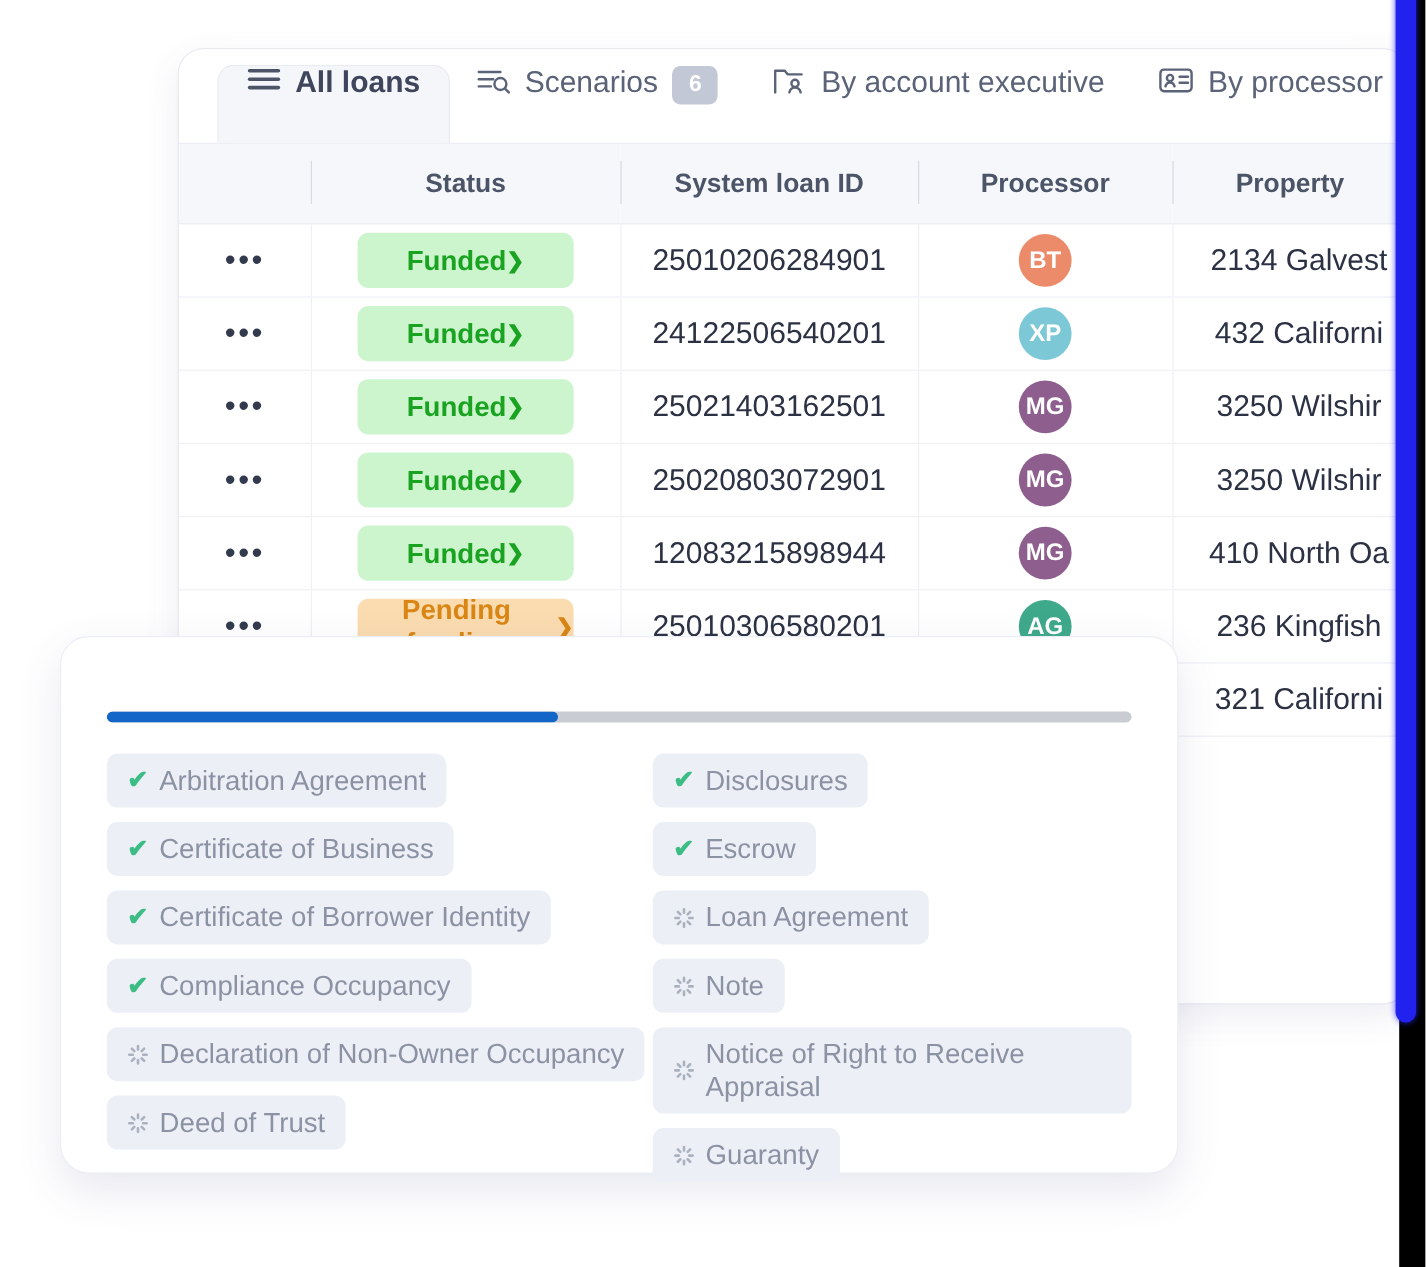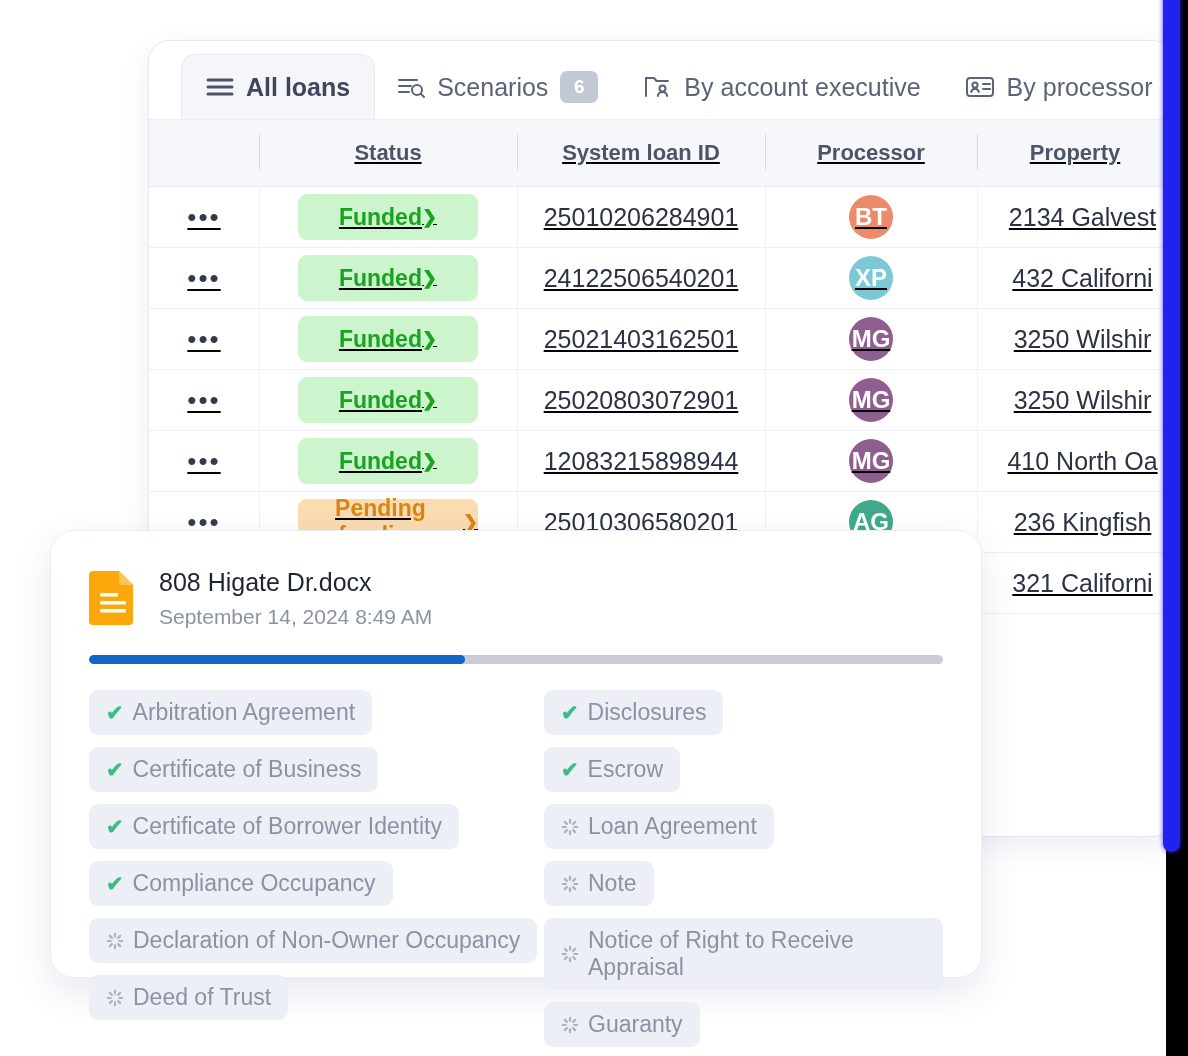--- a/index.html
+++ b/index.html
@@ -48,21 +48,21 @@
     position: relative;
     height: 78px;
     background: #ffffff;
     border-bottom: 1px solid #eceef4;
     display: flex;
     align-items: flex-end;
     padding-left: 32px;
   }
   .tab {
     display: flex;
-    align-items: center;
+    align-items: flex-start;
     gap: 12px;
     height: 64px;
     padding: 0 22px;
     color: #5b6379;
     font-size: 25px;
     white-space: nowrap;
     cursor: pointer;
     border-radius: 14px 14px 0 0;
   }
   .tab.active {
@@ -86,21 +86,20 @@
     font-size: 19px;
     font-weight: bold;
   }
   .tabicon { display: inline-flex; flex: 0 0 auto; }
 
   
   .table {
     width: 1024px;
     table-layout: fixed;
     border-collapse: collapse;
-    text-decoration: underline;
   }
   .table th {
     background: #f5f7fa;
     color: #4c5468;
     font-size: 22px;
     font-weight: bold;
     height: 64px;
     border-bottom: 1px solid #e8eaf1;
     text-align: center;
     position: relative;
@@ -154,21 +153,21 @@
   .pill .chev  { font-size: 18px; font-weight: bold; }
 
   .avatar {
     width: 44px; height: 44px;
     border-radius: 50%;
     margin: 0 auto;
     display: flex;
     align-items: center;
     justify-content: center;
     color: #ffffff;
-    font-size: 24px;
+    font-size: 20px;
     font-weight: bold;
   }
   .addr { text-align: left; padding-left: 16px; white-space: nowrap; }
 
   
   .doc-card {
     position: absolute;
     left: 50px; top: 530px;
     width: 932px; height: 448px;
     background: #ffffff;
@@ -390,37 +389,20 @@
         <td class="sep"></td>
         <td class="sep"></td>
         <td class="sep addr">321 Californi</td>
       </tr>
     </tbody>
   </table>
 </div>
 
 <div class="doc-card">
 
-  <div class="doc-head">
-    <span>
-      <svg width="48" height="58" viewBox="0 0 48 58">
-        <path d="M4 4h26l14 14v36a4 4 0 0 1-4 4H4a4 4 0 0 1-4-4V8a4 4 0 0 1 4-4z" fill="#fca70c"></path>
-        <path d="M30 4l14 14H33a3 3 0 0 1-3-3V4z" fill="#fdc456"></path>
-        <g fill="#ffffff">
-          <rect x="11" y="26" width="18" height="3.6" rx="1.3"></rect>
-          <rect x="11" y="34" width="26" height="3.6" rx="1.3"></rect>
-          <rect x="11" y="42" width="26" height="3.6" rx="1.3"></rect>
-        </g>
-      </svg>
-    </span>
-    <div>
-      <div class="doc-title">808 Higate Dr.docx</div>
-      <div class="doc-date">September 14, 2024 8:49 AM</div>
-    </div>
-  </div>
 
   <div class="progress">
     <div class="progress-fill" id="progress-fill" style="width: 44%;"></div>
   </div>
 
   <div class="chips">
     <div class="chip-col">
       <div class="chip">
         <span class="chk">✔</span>
         <span>Arbitration Agreement</span>

